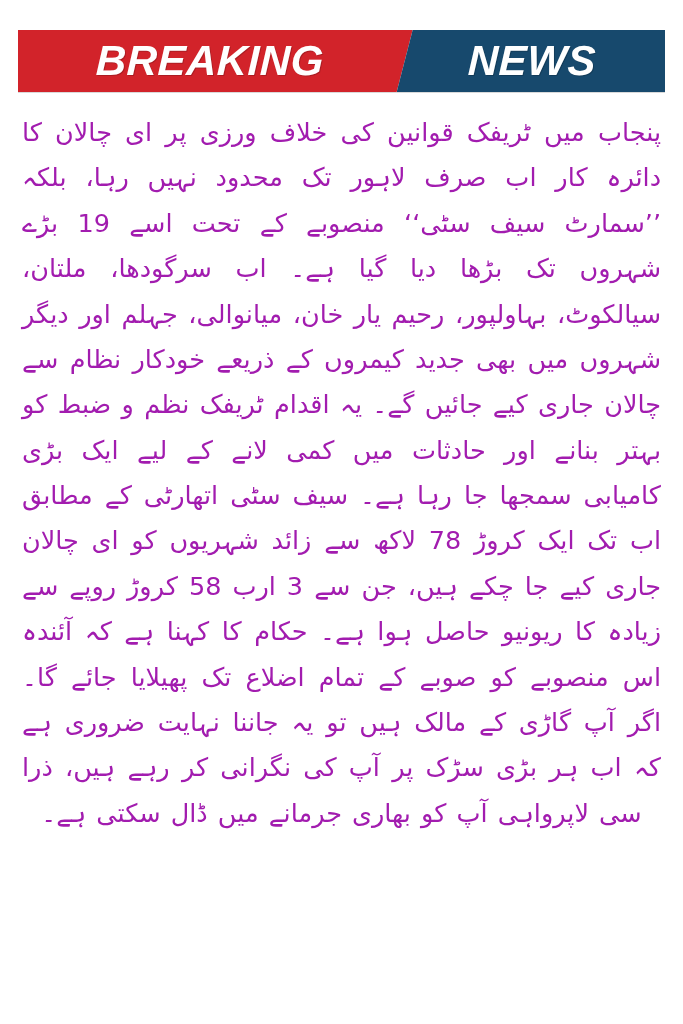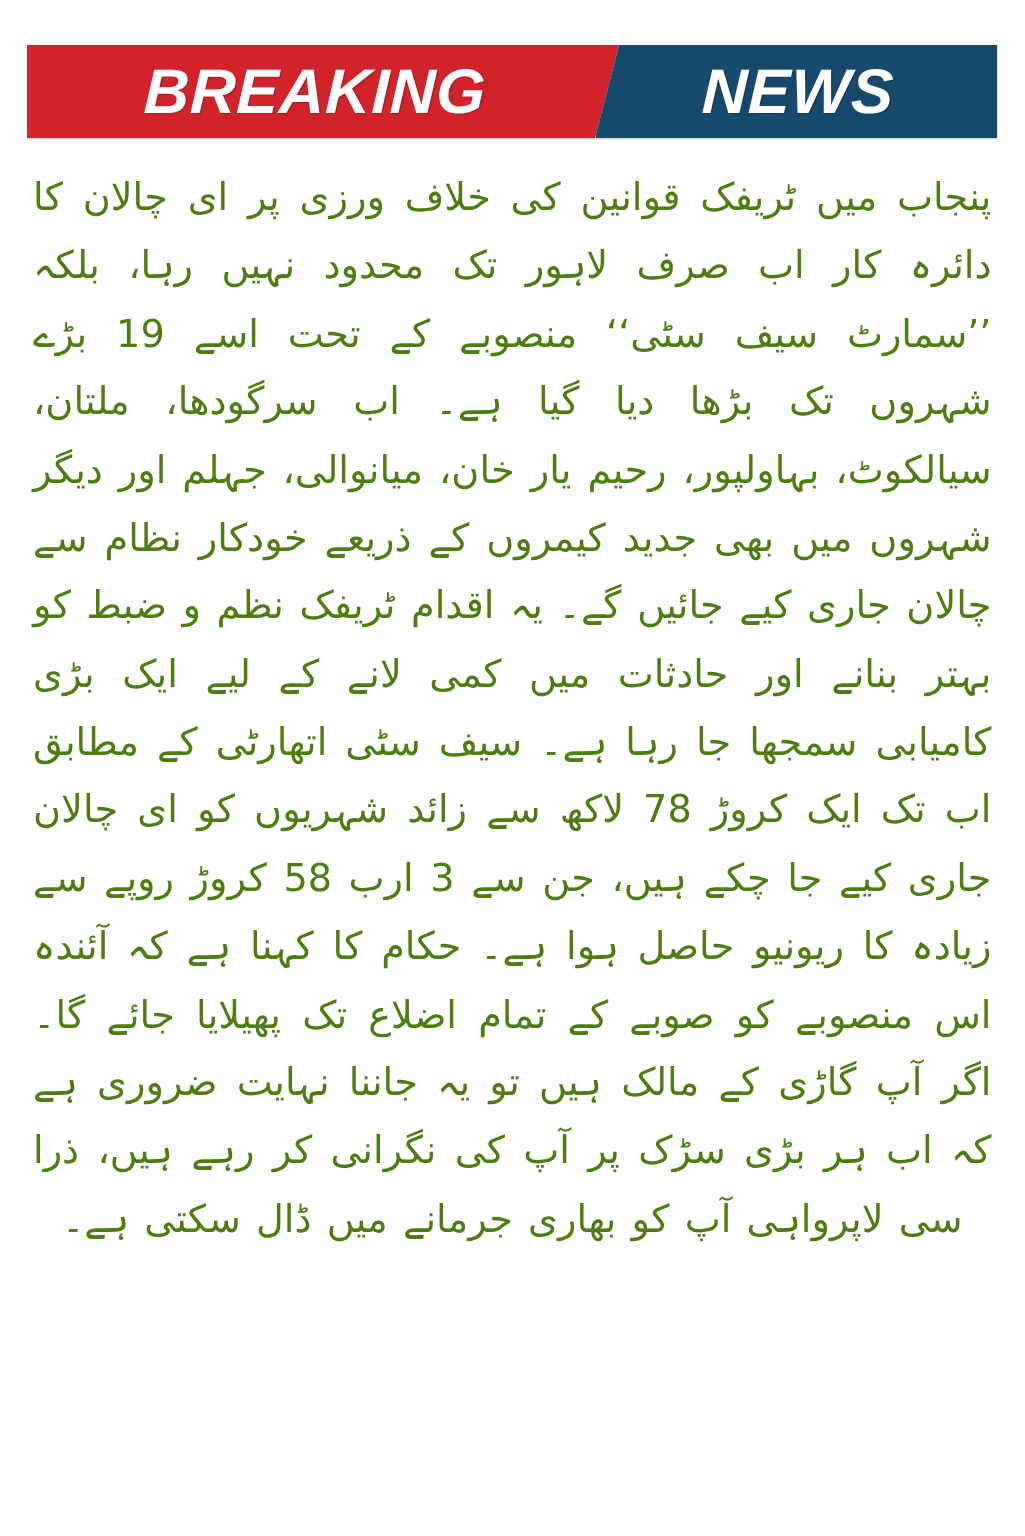--- a/index.html
+++ b/index.html
@@ -65,21 +65,21 @@
   .banner-right .banner-text { padding-left: 6px; padding-right: 4px; }
 
   
   .article {
     direction: rtl;
     text-align: justify;
     text-align-last: center;
     font-family: "DejaVu Sans", sans-serif;
     font-size: 25.5px;
     line-height: 1.78;
-    color: #4d7c0f;
+    color: #a21caf;
     letter-spacing: 0px;
     word-spacing: 2px;
     padding: 0 4px;
   }
   .article p {
     margin: 0;
   }
 </style>
 </head>
 <body>

